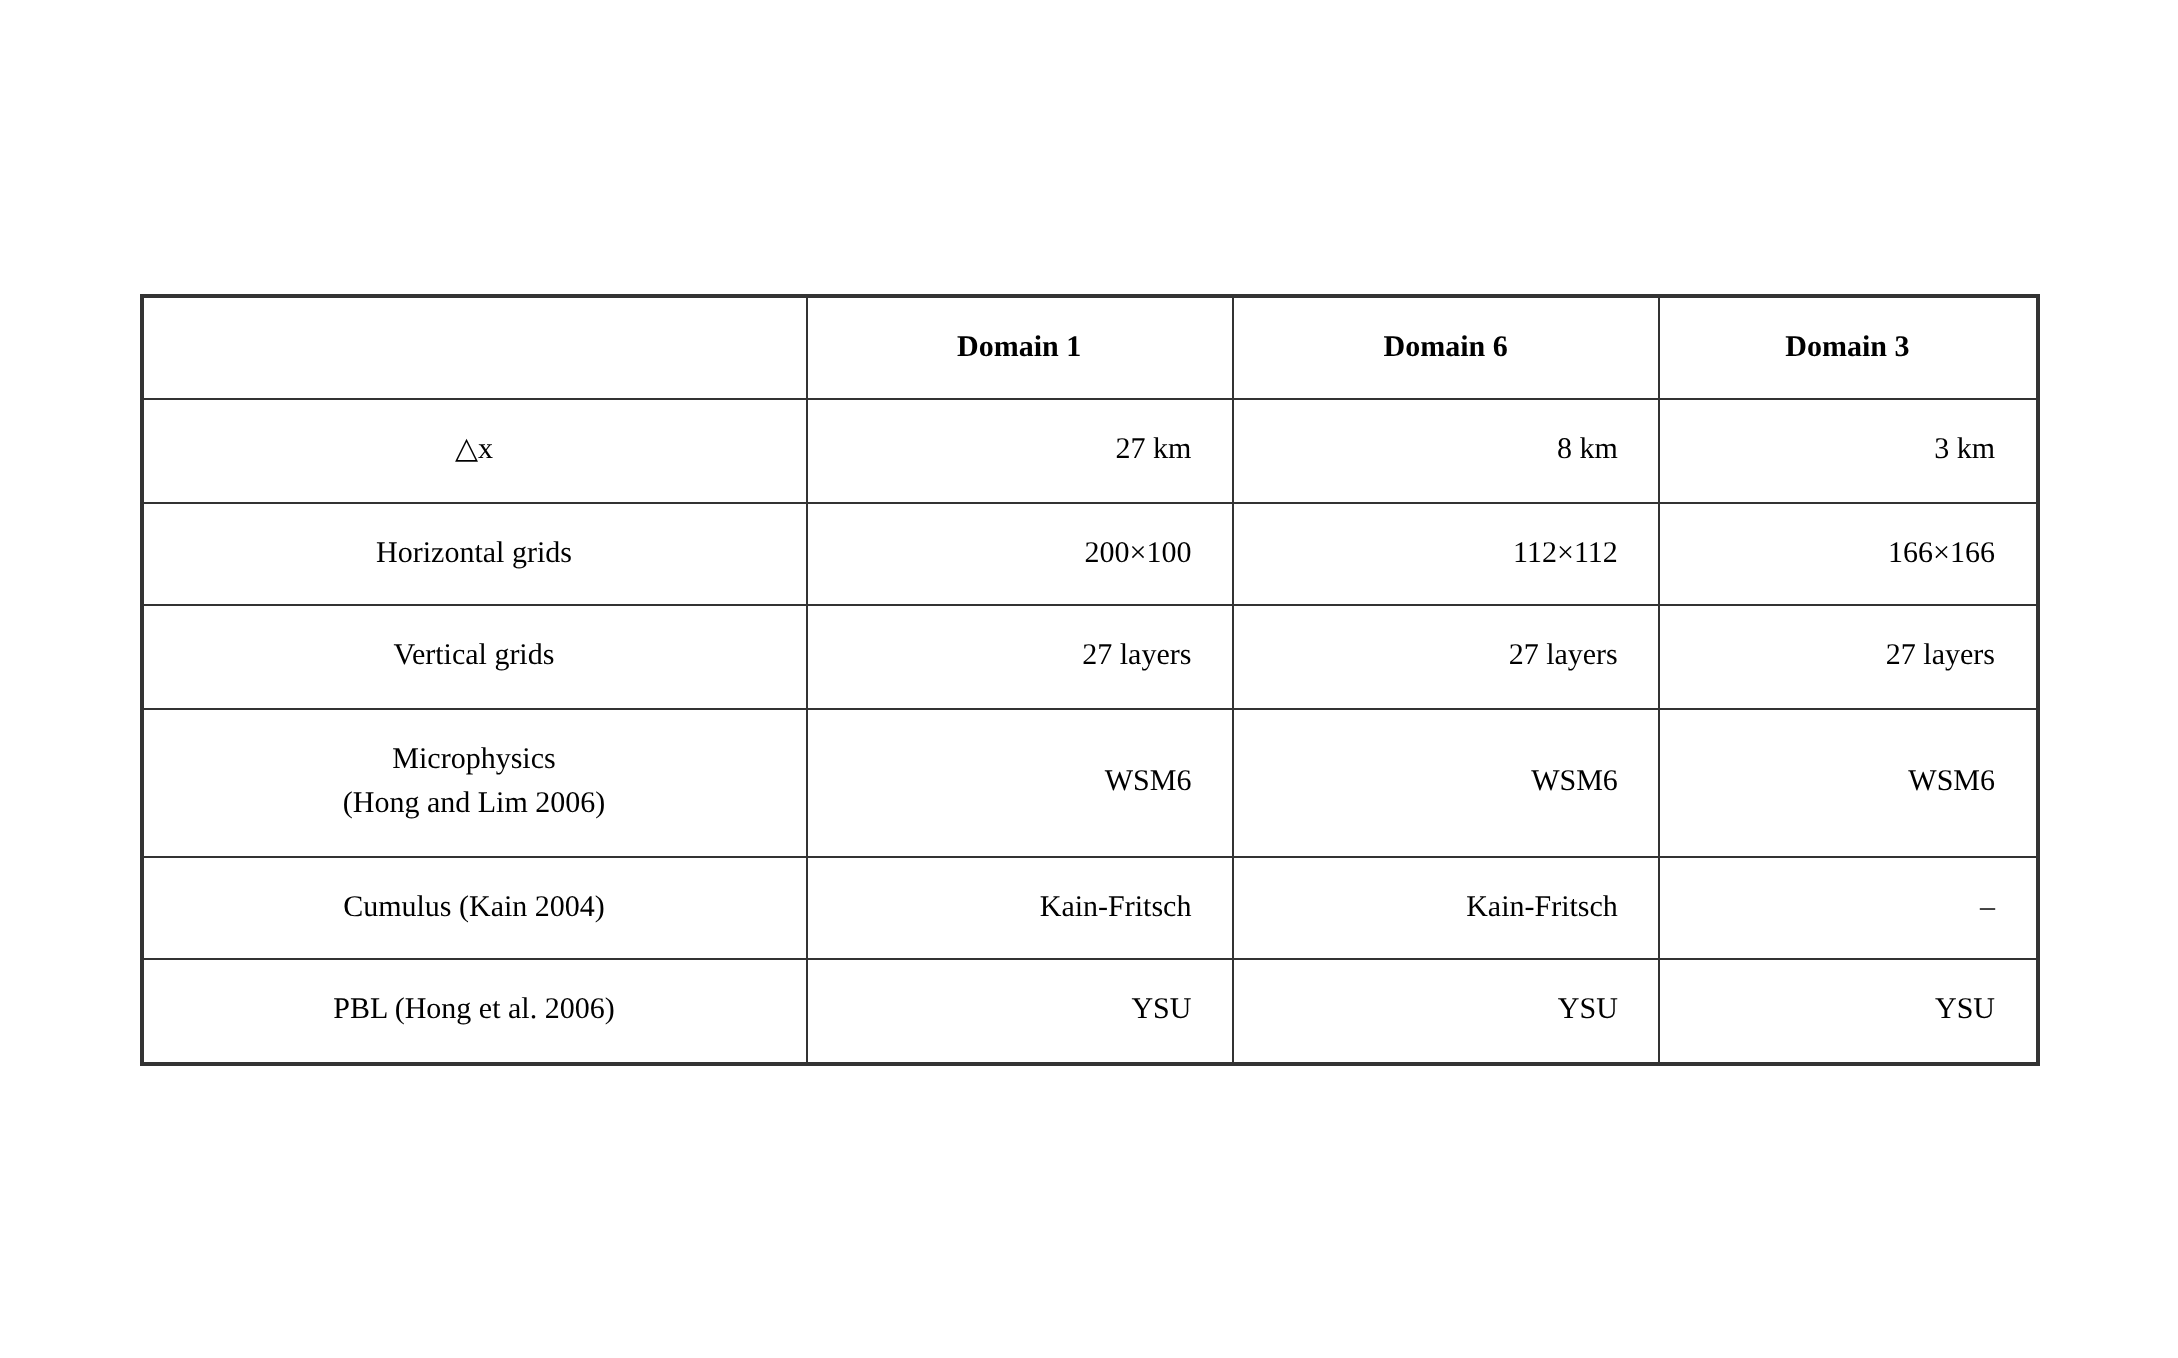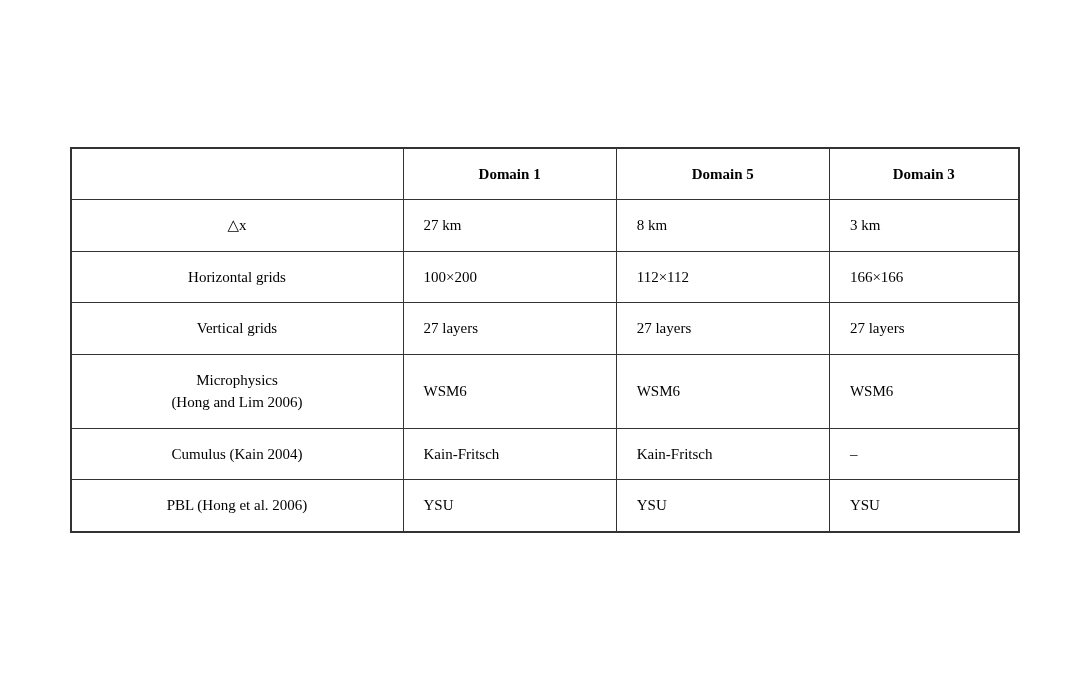--- a/index.html
+++ b/index.html
@@ -42,51 +42,51 @@
       background: #ffffff;
       font-size: 15px;
     }
 
     td.row-label {
       text-align: center;
       font-size: 15px;
     }
 
     td.data-cell {
-      text-align: left;
+      text-align: right;
     }
 
     .header-row th:first-child {
       border-top: 2px solid #333;
       border-left: 2px solid #333;
     }
   </style>
 </head>
 <body>
 
 <div class="table-container">
   <table>
     <thead>
       <tr class="header-row">
         <th></th>
         <th>Domain 1</th>
-        <th>Domain 5</th>
+        <th>Domain 6</th>
         <th>Domain 3</th>
       </tr>
     </thead>
     <tbody>
       <tr>
         <td class="row-label">△x</td>
         <td class="data-cell">27 km</td>
         <td class="data-cell">8 km</td>
         <td class="data-cell">3 km</td>
       </tr>
       <tr>
         <td class="row-label">Horizontal grids</td>
-        <td class="data-cell">100×200</td>
+        <td class="data-cell">200×100</td>
         <td class="data-cell">112×112</td>
         <td class="data-cell">166×166</td>
       </tr>
       <tr>
         <td class="row-label">Vertical grids</td>
         <td class="data-cell">27 layers</td>
         <td class="data-cell">27 layers</td>
         <td class="data-cell">27 layers</td>
       </tr>
       <tr>

